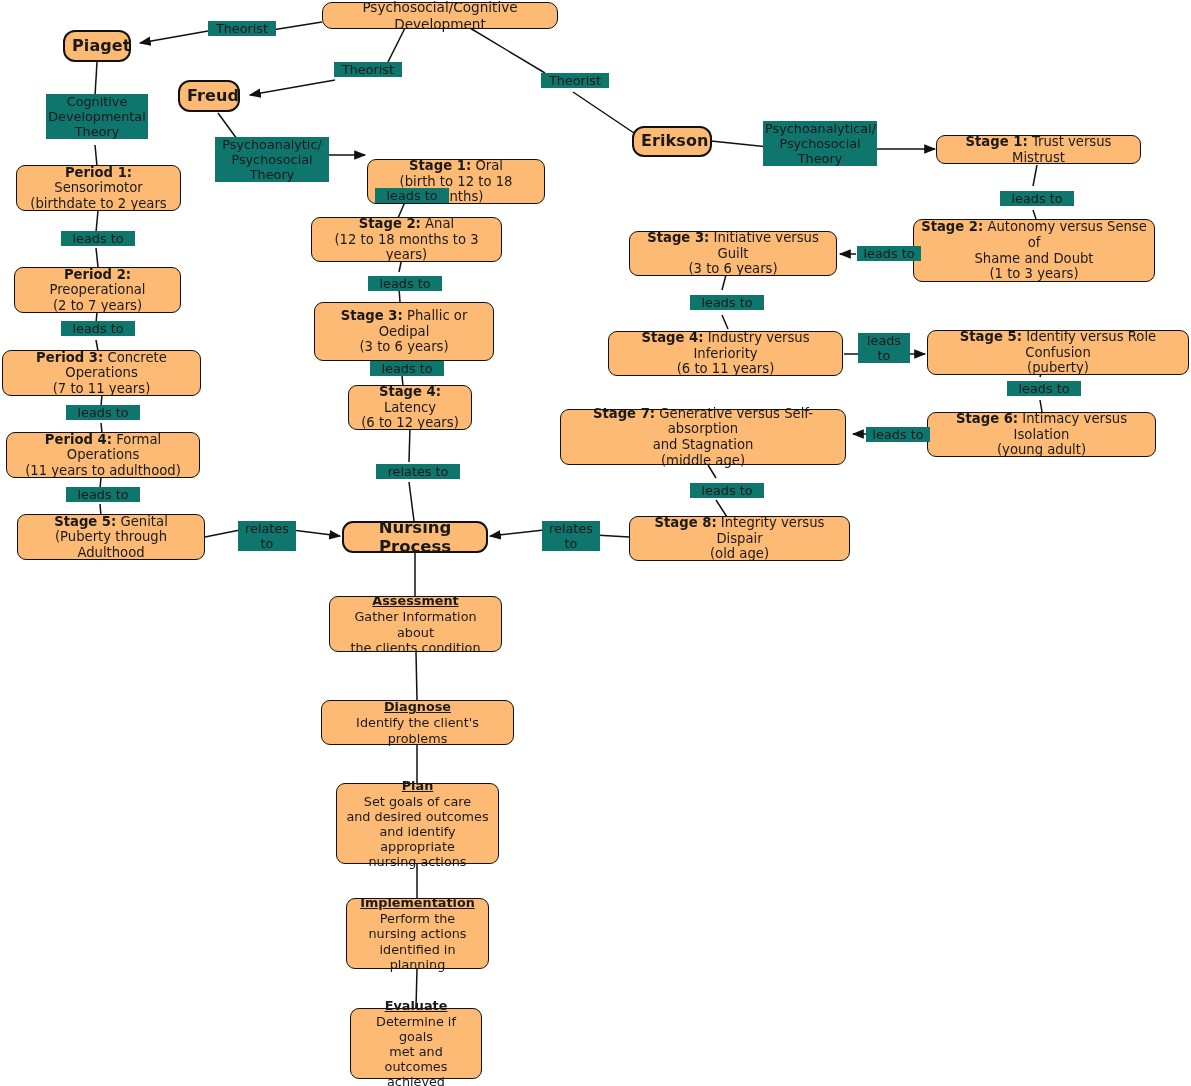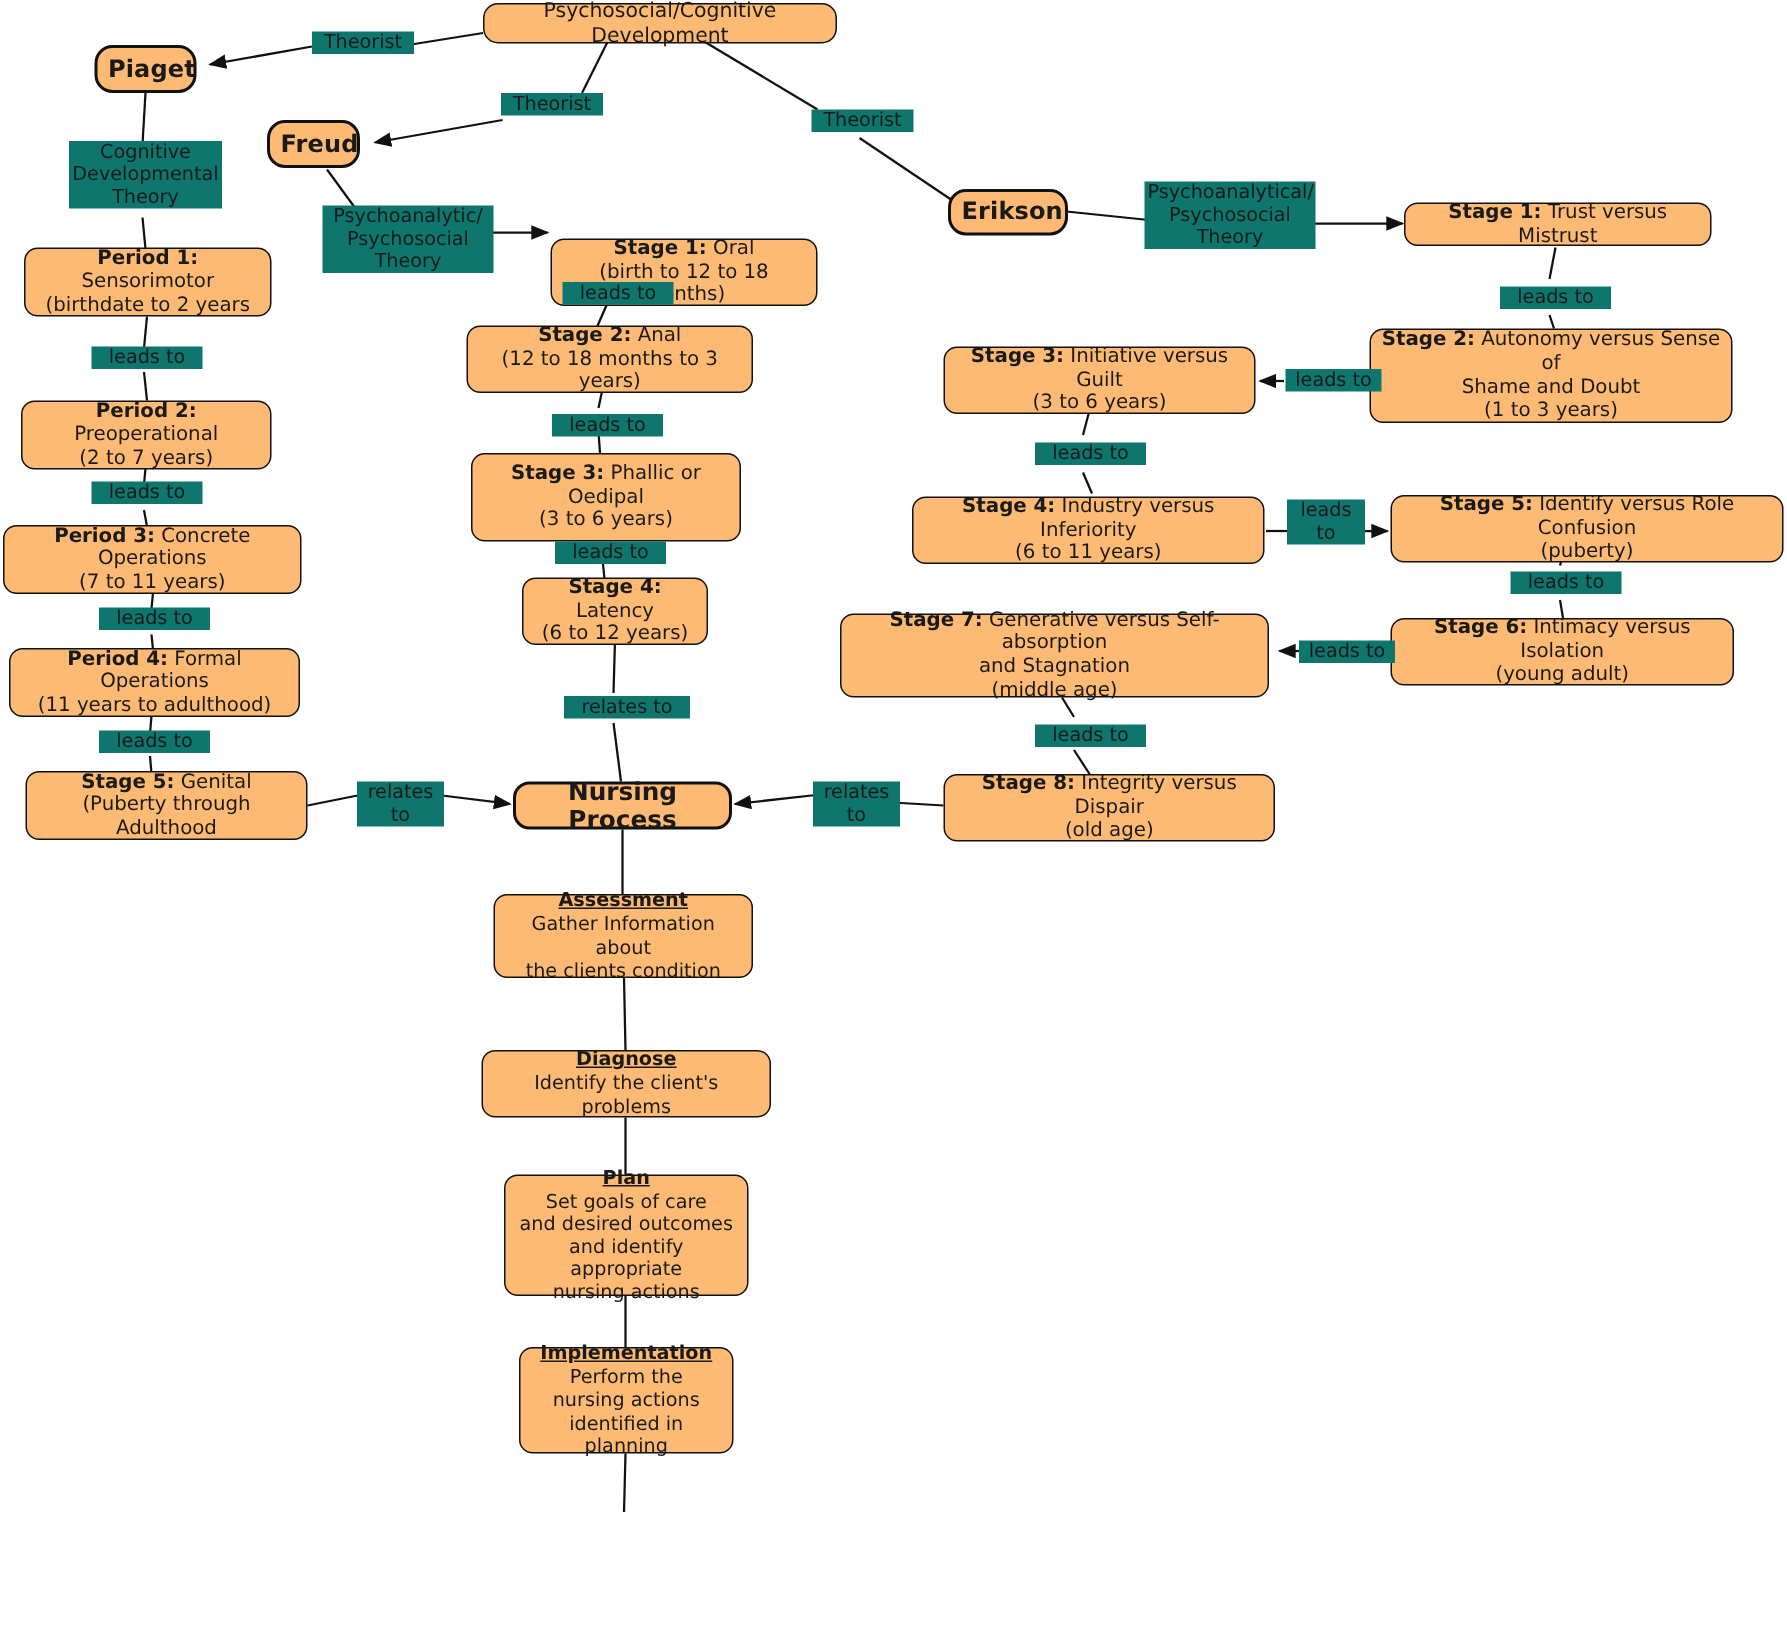--- a/index.html
+++ b/index.html
@@ -328,20 +328,28 @@
 
   <div class="node step" style="left:346px;top:898px;width:143px;height:71px;">
     <span class="inner">
       <span class="title">Implementation</span>
       <span>Perform the</span><br>
       <span>nursing actions</span><br>
       <span>identified in planning</span>
     </span>
   </div>
 
+  <div class="node step" style="left:350px;top:1008px;width:132px;height:71px;">
+    <span class="inner">
+      <span class="title">Evaluate</span>
+      <span>Determine if goals</span><br>
+      <span>met and outcomes</span><br>
+      <span>achieved</span>
+    </span>
+  </div>
 
   <div class="elabel" style="left:208px;top:21px;width:64px;">Theorist</div>
 
   <div class="elabel" style="left:334px;top:62px;width:64px;">Theorist</div>
 
   <div class="elabel" style="left:541px;top:73px;width:64px;">Theorist</div>
 
   <div class="elabel" style="left:46px;top:94px;width:98px;">Cognitive
 Developmental
 Theory</div>

